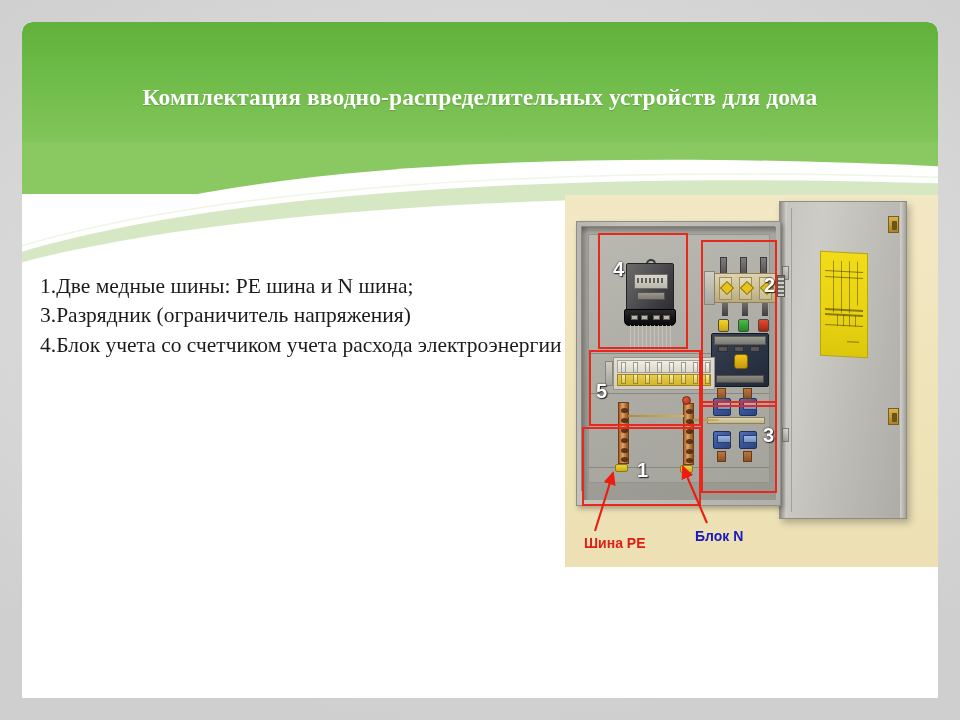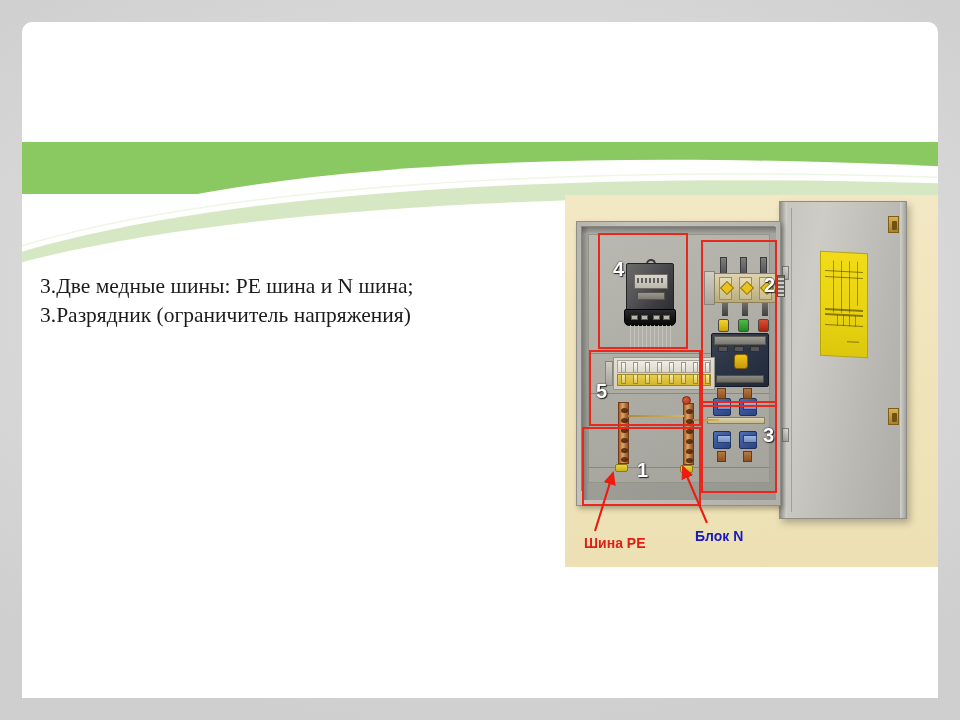--- a/index.html
+++ b/index.html
@@ -351,20 +351,23 @@
   .cap-pe{ color:#dd1f14; left:19px; top:340px; }
   .cap-n { color:#1a1ac0; left:130px; top:333px; }
 </style>
 </head>
 <body>
 
 <div id="slide">
 
   <div class="content-card">
 
+    <div class="header-band">
+      <div class="header-title">Комплектация вводно-распределительных устройств для дома</div>
+    </div>
 
     <div class="swoosh-layer">
       <svg width="916" height="130" viewBox="0 0 916 130" xmlns="http://www.w3.org/2000/svg">
         <defs>
           <clipPath id="bandclip">
               <rect x="0" y="0" width="916" height="52"></rect>
             </clipPath>
         </defs>
 
         <g clip-path="url(#bandclip)">
@@ -373,22 +376,23 @@
 
         <path d="M -60 130 C 120 22 520 2 990 28 L 990 130 Z" fill="#ffffff"></path>
 
         <path d="M -60 130 C 150 48 560 26 990 44 L 990 62 C 560 44 150 66 -60 138 Z" fill="#cfe4b8" opacity="0.85"></path>
 
         <path d="M -60 124 C 150 42 560 20 990 38" fill="none" stroke="#eef6e4" stroke-width="1.4"></path>
       </svg>
     </div>
 
     <div class="body-text">
-      <p>3.Две медные шины: PE шина и N шина;</p>
+      <p>1.Две медные шины: PE шина и N шина;</p>
       <p>3.Разрядник (ограничитель напряжения)</p>
+      <p>4.Блок учета со счетчиком учета расхода электроэнергии</p>
     </div>
 
     <div class="photo-frame">
       <div class="photo-inner">
         <div class="wall"></div>
 
         <div class="door">
           <div class="door-edge"></div>
           <div class="door-edge-r"></div>
           <div class="door-inner-line"></div>

